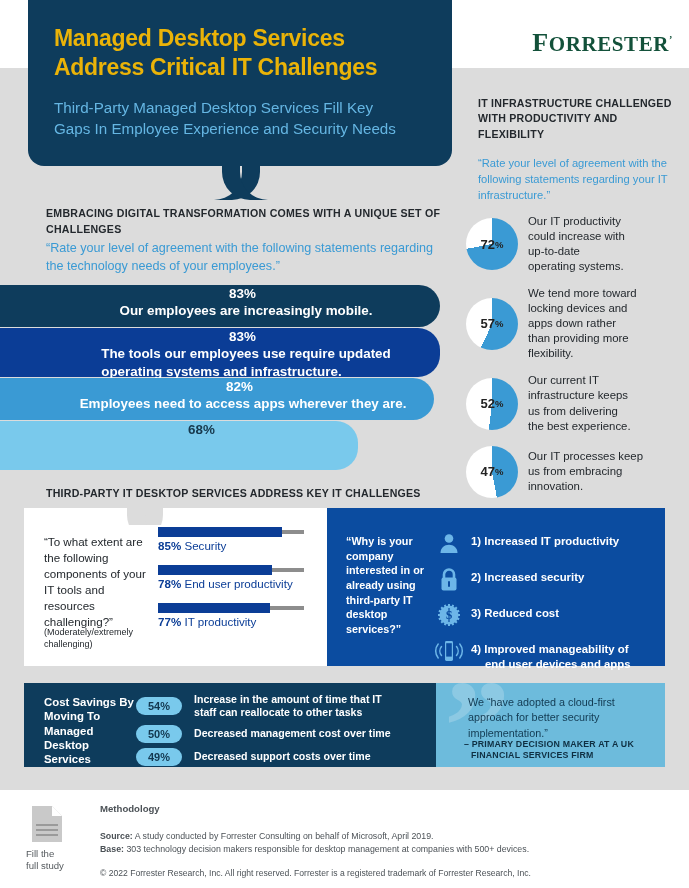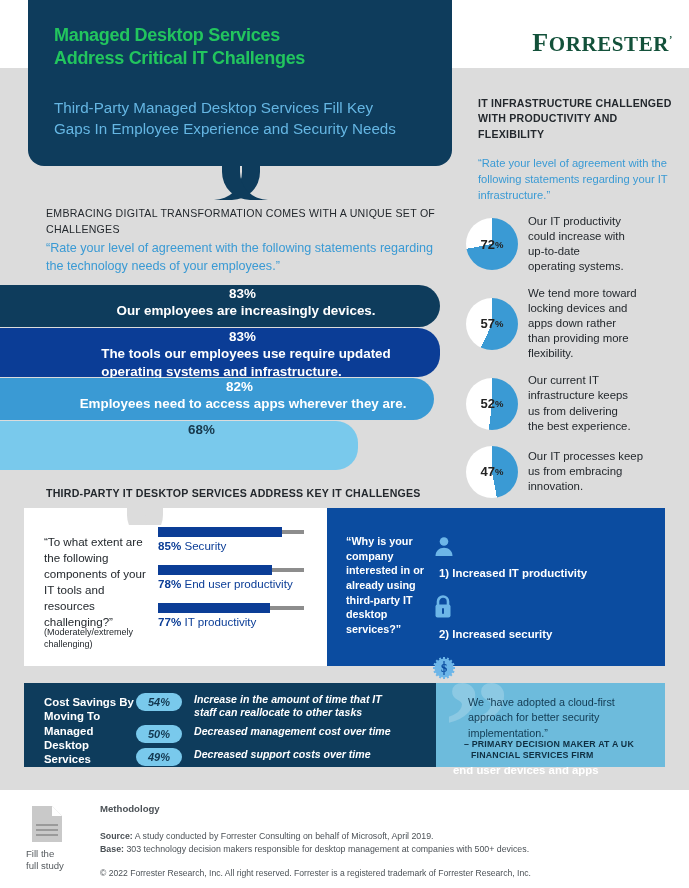--- a/index.html
+++ b/index.html
@@ -48,21 +48,21 @@
     width: 54px; height: 68px; border-radius: 0 0 28px 0;
     box-shadow: 18px 0 0 0 #0e3c5c;
   }
   .hero-tail::after {
     content:""; position:absolute; right:-26px; top:-34px;
     width: 54px; height: 68px; border-radius: 0 0 0 28px;
     box-shadow: -18px 0 0 0 #0e3c5c;
   }
   .hero-title {
     position: absolute; left: 26px; top: 24px; width: 380px;
-    color: #22c55e; font-size: 18px; font-weight: bold;
+    color: #eab308; font-size: 23px; font-weight: bold;
     line-height: 1.26; letter-spacing: -0.3px;
   }
   .hero-sub {
     position: absolute; left: 26px; top: 98px; width: 392px;
     color: #65b6e3; font-size: 15.2px; font-weight: normal;
     line-height: 1.36;
   }
   .logo {
     position: absolute; right: 16px; top: 28px;
     color: #13513a; font-family: "Liberation Serif", serif;
@@ -96,21 +96,21 @@
   }
   .pie-label .pct { font-size: 9.5px; font-weight: bold; }
   .pie-text {
     margin-left: 10px; font-size: 11.4px; color: #23282d;
     line-height: 1.32;
   }
 
   
   .sec1-head {
     position: absolute; left: 46px; top: 206px; width: 410px;
-    color: #23282d; font-size: 10.6px; font-weight: normal;
+    color: #23282d; font-size: 10.6px; font-weight: bold;
     line-height: 1.5; letter-spacing: 0.25px;
   }
   .sec1-quote {
     position: absolute; left: 46px; top: 240px; width: 400px;
     color: #3a9ad4; font-size: 12.6px; line-height: 1.4;
   }
   .stat-bar {
     position: absolute; left: 0;
     border-radius: 0 22px 22px 0;
     display: flex; align-items: center;
@@ -180,21 +180,20 @@
   }
   .bp-quote {
     position: absolute; left: 19px; top: 26px; width: 80px;
     color: #ffffff; font-size: 10.8px; font-weight: bold;
     line-height: 1.36;
   }
   .bp-list { position: absolute; left: 106px; top: 22px; width: 226px; }
   .bp-item {
     display: flex; align-items: flex-start; margin-bottom: 10px;
     min-height: 26px;
-    flex-direction: column;
   }
   .bp-icon {
     flex: 0 0 32px; height: 26px; display: flex;
     align-items: center; justify-content: center;
   }
   .bp-text {
     margin-left: 6px; color: #ffffff; font-size: 11.4px;
     font-weight: bold; line-height: 1.3; padding-top: 4px;
   }
   .bp-text .ind { display: block; padding-left: 14px; }
@@ -203,21 +202,21 @@
   .cost-panel {
     position: absolute; left: 24px; top: 683px;
     width: 492px; height: 84px; background: #0e3c5c;
   }
   .cost-title {
     position: absolute; left: 20px; top: 12px; width: 90px;
     color: #ffffff; font-size: 11.4px; font-weight: bold;
     line-height: 1.26;
   }
   .cost-rows { position: absolute; left: 112px; top: 10px; }
-  .cost-row { display: flex; margin-bottom: 5px; font-style: italic; }
+  .cost-row { display: flex; align-items: center; margin-bottom: 5px; }
   .pill {
     width: 46px; height: 18px; border-radius: 9px;
     background: #79c9ec; color: #12374f;
     font-size: 11px; font-weight: bold;
     display: flex; align-items: center; justify-content: center;
     flex: 0 0 46px;
   }
   .cost-text {
     margin-left: 12px; color: #ffffff; font-size: 10.6px;
     font-weight: bold; line-height: 1.26;
@@ -321,21 +320,21 @@
         </div>
         <div class="pie-text">Our IT processes keep<br>us from embracing<br>innovation.</div>
       </div>
     </div>
 
   <div class="sec1-head">EMBRACING DIGITAL TRANSFORMATION COMES WITH A UNIQUE SET OF CHALLENGES</div>
   <div class="sec1-quote">“Rate your level of agreement with the following statements regarding the technology needs of your employees.”</div>
   <div id="statbars">
       <div class="stat-bar dark" style="top: 285px; height: 42px; width: 440px;">
         <span class="num">83%</span>
-        <span class="txt">Our employees are increasingly devices.</span>
+        <span class="txt">Our employees are increasingly mobile.</span>
       </div>
       <div class="stat-bar blue" style="top: 328px; height: 49px; width: 440px;">
         <span class="num">83%</span>
         <span class="txt">The tools our employees use require updated<br>operating systems and infrastructure.</span>
       </div>
       <div class="stat-bar mid" style="top: 378px; height: 42px; width: 434px;">
         <span class="num">82%</span>
         <span class="txt">Employees need to access apps wherever they are.</span>
       </div>
       <div class="stat-bar light" style="top: 421px; height: 49px; width: 358px;">

